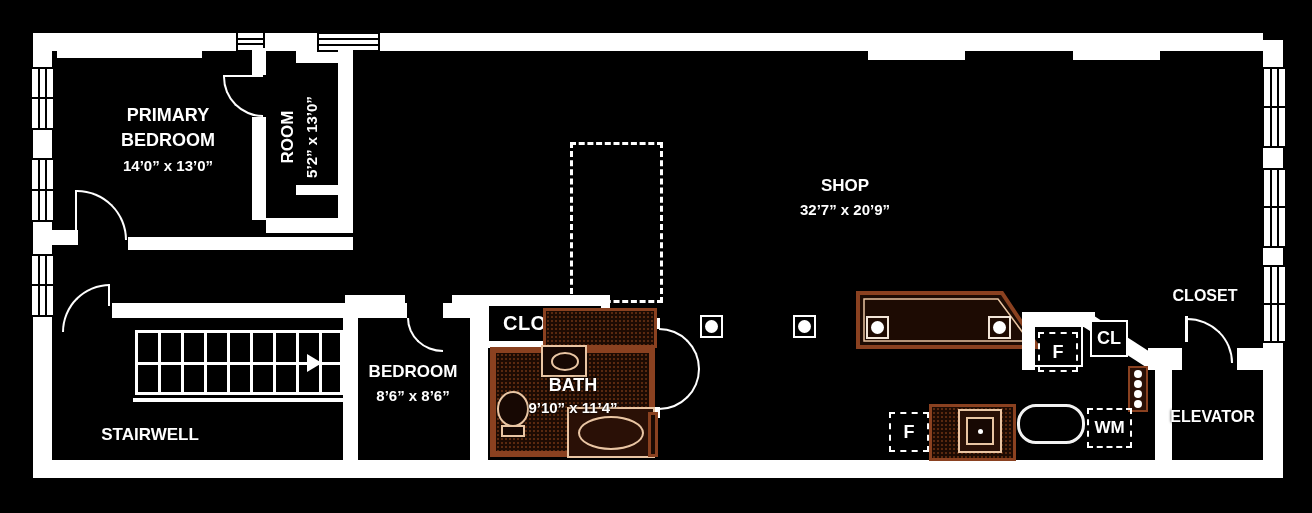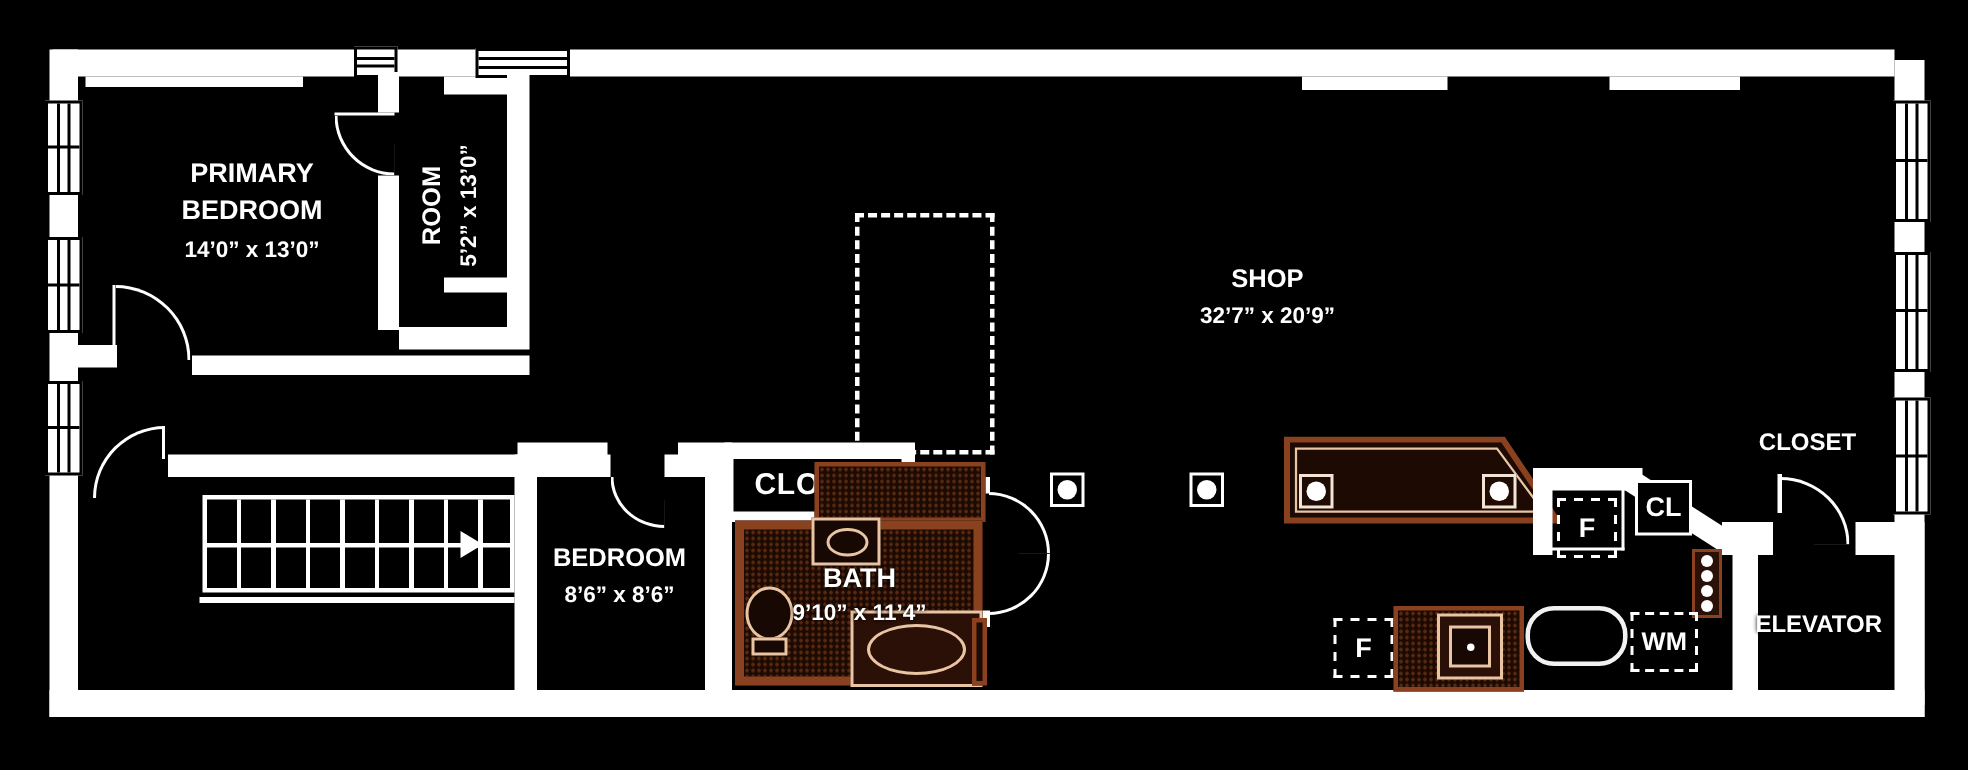--- a/index.html
+++ b/index.html
@@ -224,20 +224,23 @@
     <span>PRIMARY BEDROOM</span><br>
     <span class="dims">14’0” x 13’0”</span>
   </div>
 
   <div class="lbl rot" style="left:240px;top:113px;width:120px;height:48px;">
     <span>ROOM</span><br>
     <span class="dims">5’2” x 13’0”</span>
   </div>
 
 
+  <div class="lbl" style="left:85px;top:423px;width:130px;">
+    <span>STAIRWELL</span>
+  </div>
 
   <div class="lbl" style="left:348px;top:360px;width:130px;">
     <span>BEDROOM</span><br>
     <span class="dims">8’6” x 8’6”</span>
   </div>
 
   <div class="lbl" style="left:513px;top:375px;width:120px;font-size:18px;line-height:1.2;">
     <span>BATH</span><br>
     <span class="dims">9’10” x 11’4”</span>
   </div>

